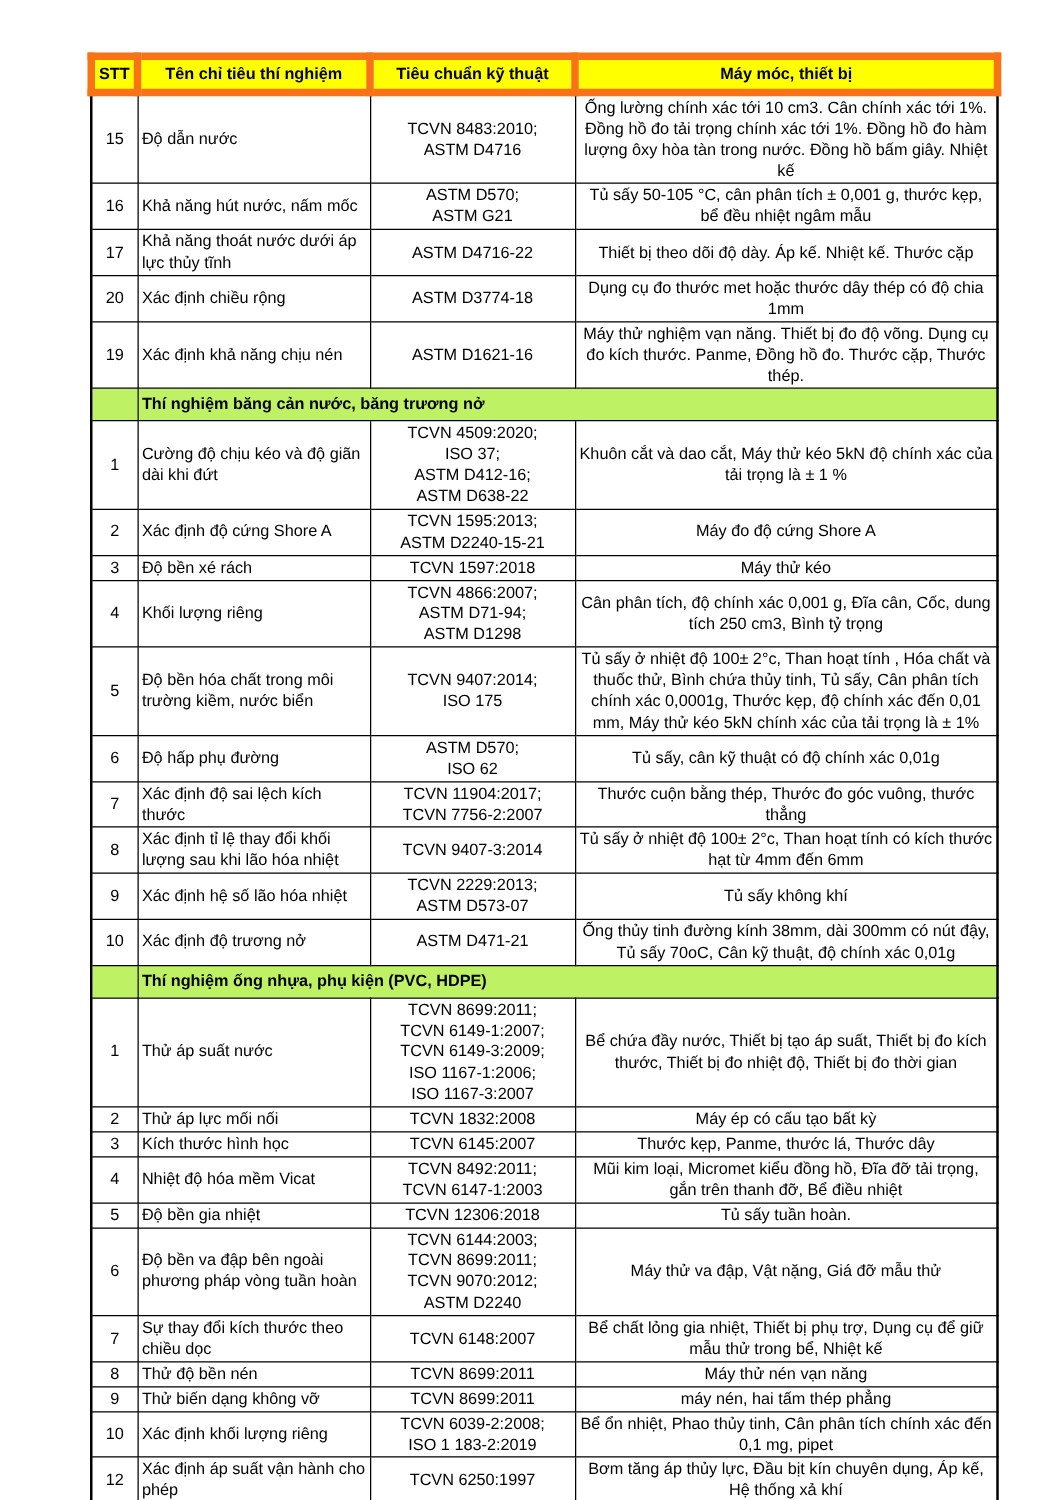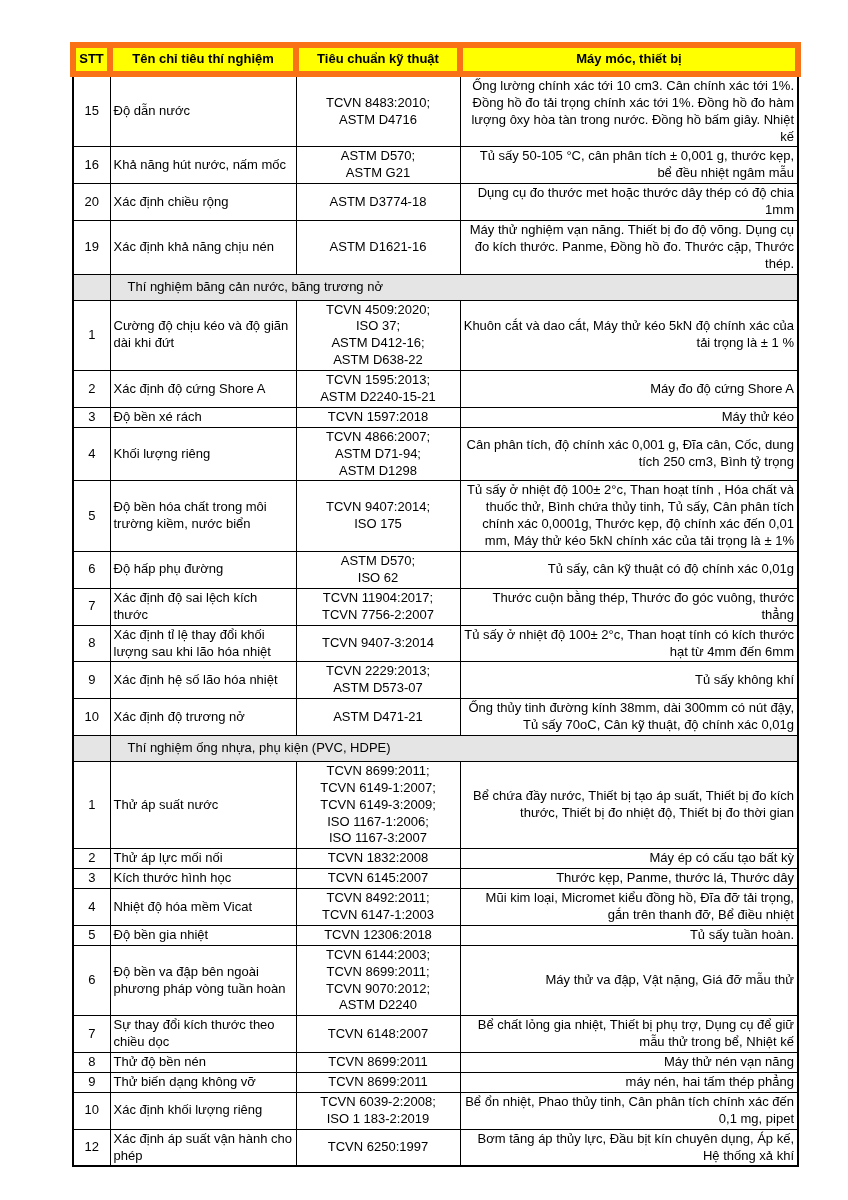--- a/index.html
+++ b/index.html
@@ -41,26 +41,26 @@
     background: #FFFF00;
     font-weight: bold;
     border: 6px solid #f97316;
     padding: 3px 2px;
     text-align: center;
     font-size: 13px;
   }
   td.cell-stt { text-align: center; }
   td.cell-name { text-align: left; }
   td.cell-standard { text-align: center; white-space: pre-line; }
-  td.cell-equipment { text-align: right; margin-left: 31px; }
+  td.cell-equipment { text-align: center; margin-left: 31px; }
 
   tr.section-row td {
-    background: #e5e5e5;
-    font-weight: normal;
-    padding: 4px 17px;
+    background: #bef264;
+    font-weight: bold;
+    padding: 4px 3px;
   }
   tr.section-row td.section-title { text-align: left; }
 </style>
 </head>
 <body>
 
 <div class="page">
 
   <table class="doc-table">
     <colgroup>
@@ -86,20 +86,26 @@
           <td class="cell-equipment">Ống lường chính xác tới 10 cm3. Cân chính xác tới 1%. Đồng hồ đo tải trọng chính xác tới 1%. Đồng hồ đo hàm lượng ôxy hòa tàn trong nước. Đồng hồ bấm giây. Nhiệt kế</td>
         </tr>
         <tr>
           <td class="cell-stt">16</td>
           <td class="cell-name">Khả năng hút nước, nấm mốc</td>
           <td class="cell-standard">ASTM D570;
 ASTM G21</td>
           <td class="cell-equipment">Tủ sấy 50-105 °C, cân phân tích ± 0,001 g, thước kẹp, bể đều nhiệt ngâm mẫu</td>
         </tr>
         <tr>
+          <td class="cell-stt">17</td>
+          <td class="cell-name">Khả năng thoát nước dưới áp lực thủy tĩnh</td>
+          <td class="cell-standard">ASTM D4716-22</td>
+          <td class="cell-equipment">Thiết bị theo dõi độ dày. Áp kế. Nhiệt kế. Thước cặp</td>
+        </tr>
+        <tr>
           <td class="cell-stt">20</td>
           <td class="cell-name">Xác định chiều rộng</td>
           <td class="cell-standard">ASTM D3774-18</td>
           <td class="cell-equipment">Dụng cụ đo thước met hoặc thước dây thép có độ chia 1mm</td>
         </tr>
         <tr>
           <td class="cell-stt">19</td>
           <td class="cell-name">Xác định khả năng chịu nén</td>
           <td class="cell-standard">ASTM D1621-16</td>
           <td class="cell-equipment">Máy thử nghiệm vạn năng. Thiết bị đo độ võng. Dụng cụ đo kích thước. Panme, Đồng hồ đo. Thước cặp, Thước thép.</td>

